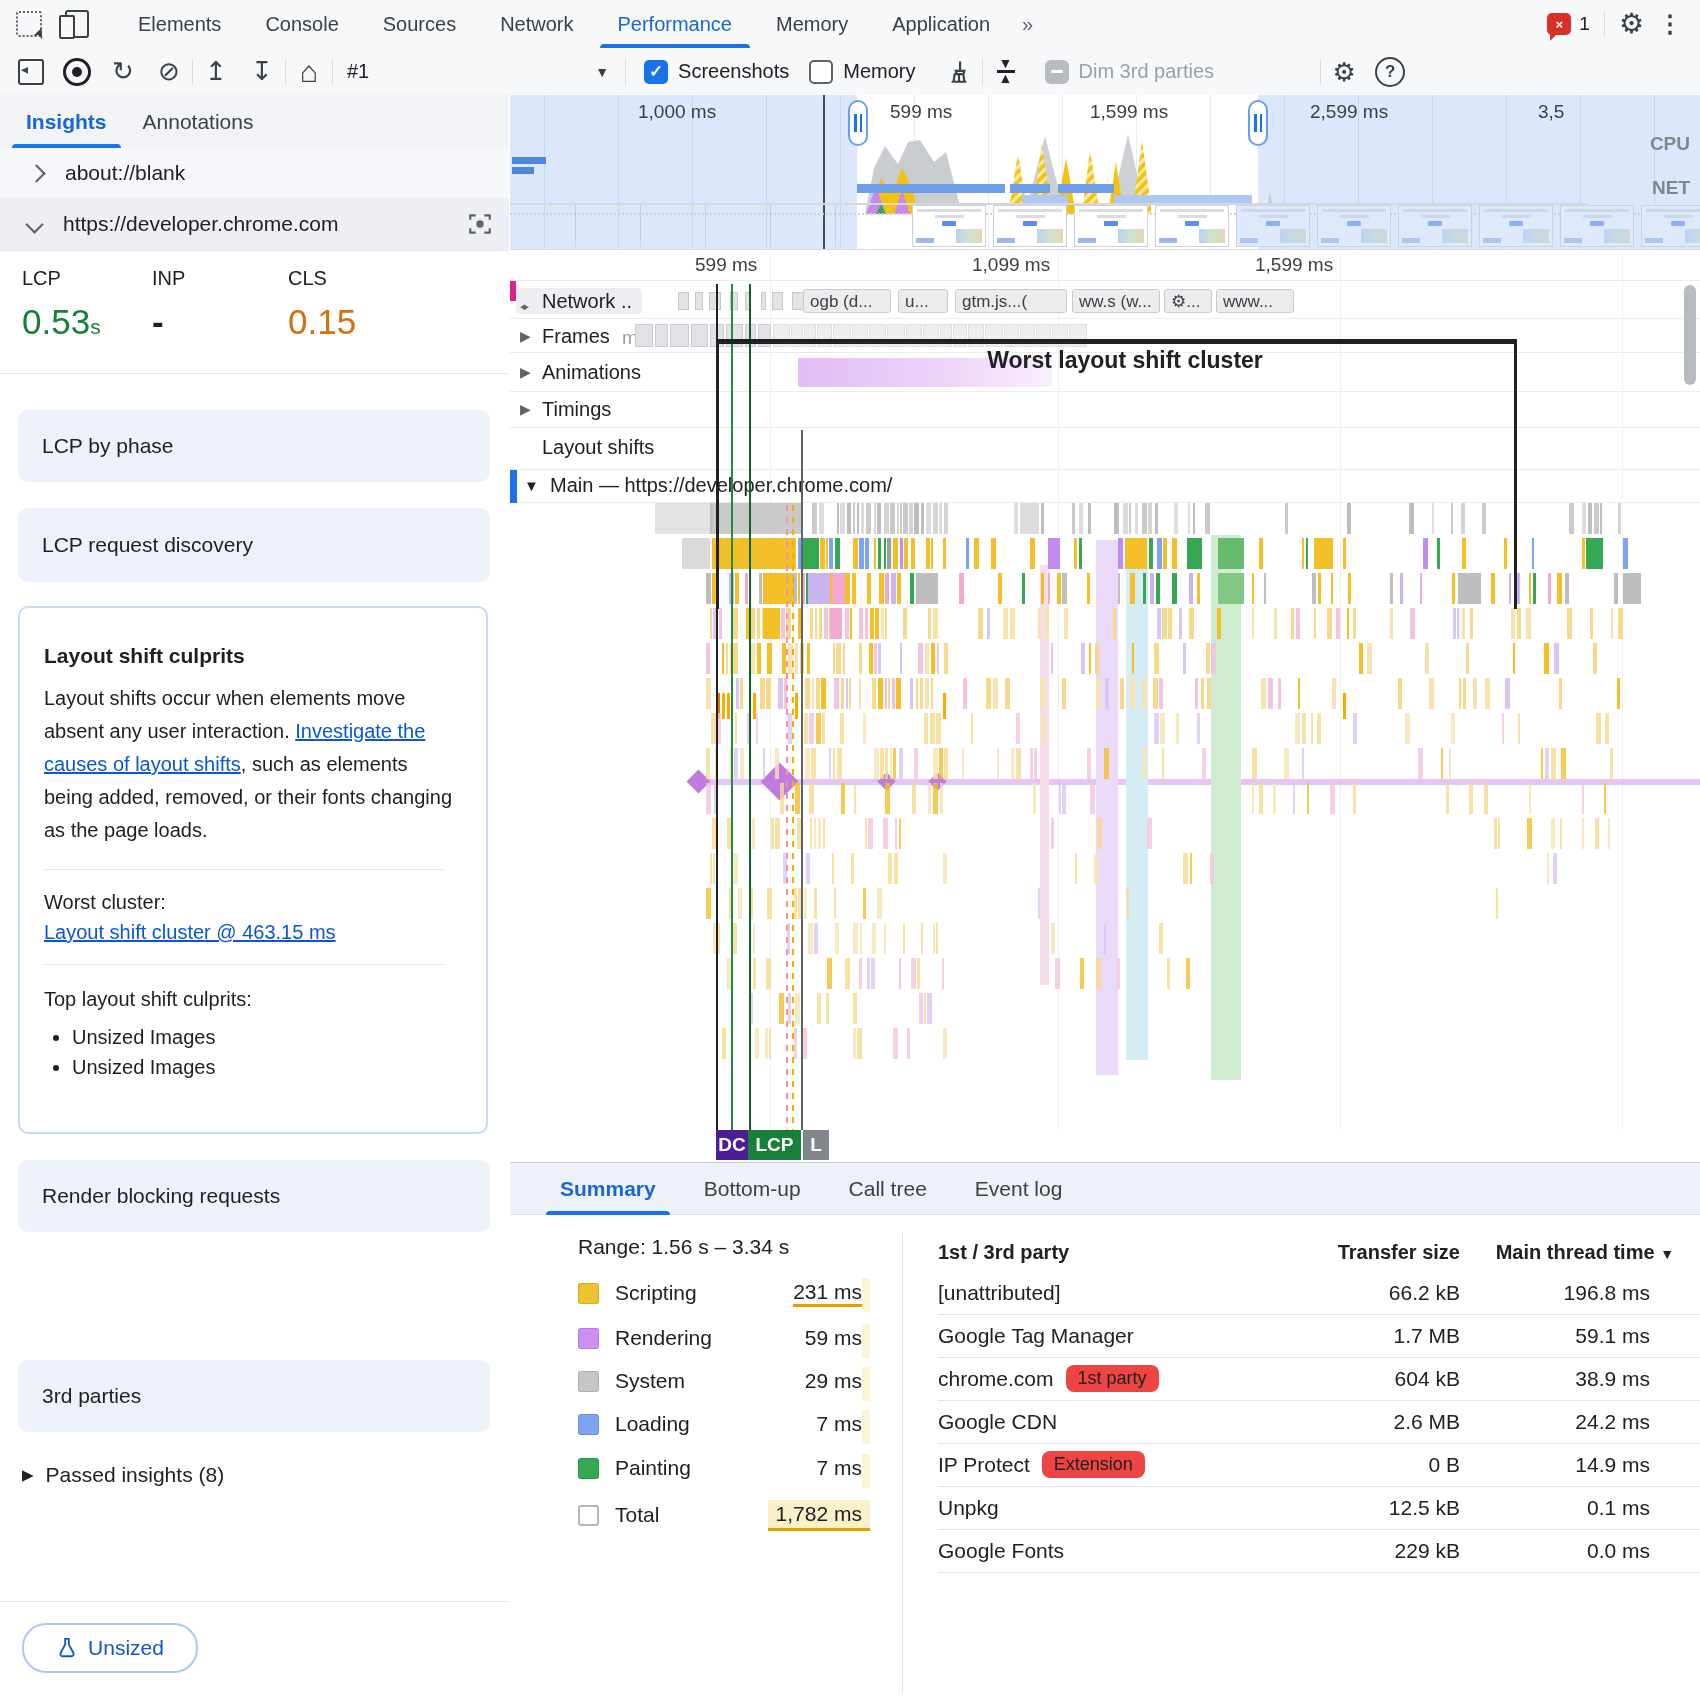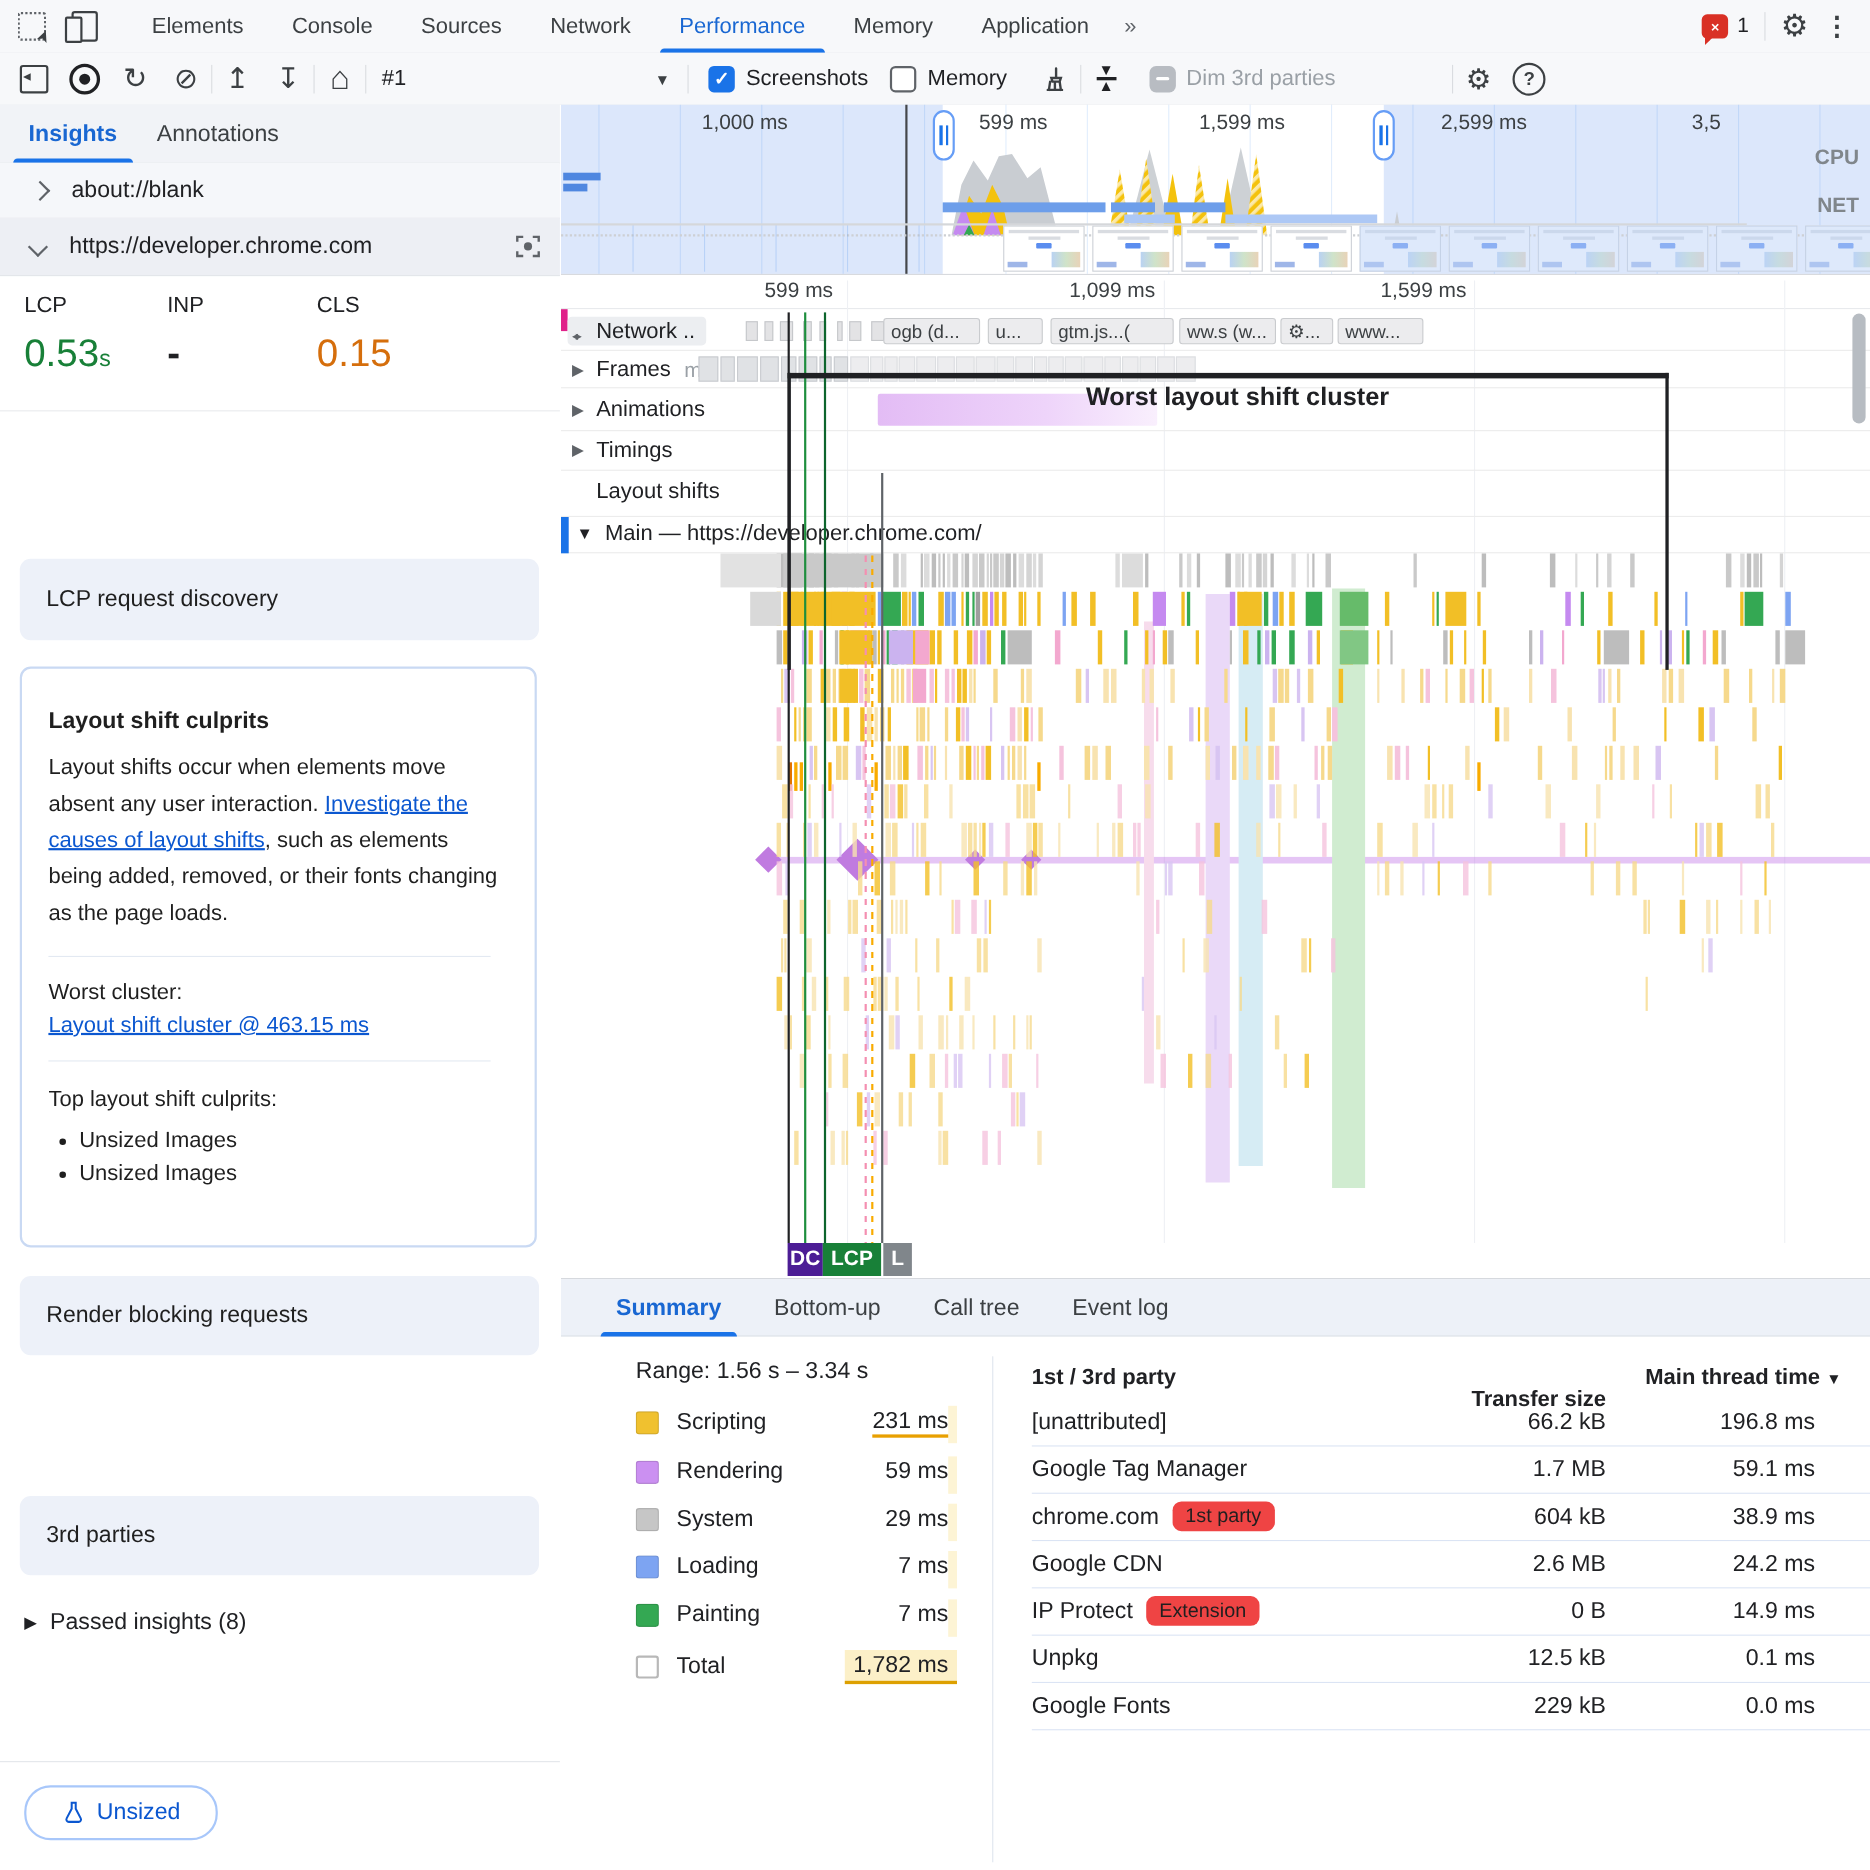--- a/index.html
+++ b/index.html
@@ -229,20 +229,23 @@
     <div class="abs" style="left:152px;top:172px;">
       <div class="metric-name">INP</div>
       <div class="metric-val" style="font-weight: bold; color: rgb(32, 33, 36);">-</div>
     </div>
     <div class="abs" style="left:288px;top:172px;">
       <div class="metric-name">CLS</div>
       <div class="metric-val" style="color: rgb(213, 110, 12);">0.15</div>
     </div>
     <div class="abs hr" style="left:0px;top:278px;width:509px;background:#e8eaed;"></div>
 
+    <div class="abs card" style="top:315px;height:72px;">
+        <span>LCP by phase</span>
+      </div>
     <div class="abs card" style="top:413px;height:74px;">
         <span>LCP request discovery</span>
       </div>
 
     <div class="abs culprits">
       <div class="culp-title" style="margin:36px 0 0 24px;">Layout shift culprits</div>
       <div class="culp-body" style="margin:14px 24px 0 24px;">
         <span>Layout shifts occur when elements move absent any user interaction. </span><a class="link" href="#">Investigate the causes of layout shifts</a><span>, such as elements being added, removed, or their fonts changing as the page loads.</span>
       </div>
       <div class="hr" style="margin:22px 0 0 24px;width:402px;"></div>
@@ -1175,21 +1178,21 @@
         <span class="lg-label">Painting</span>
         <span class="lg-val">7 ms</span>
       </div>
       <div class="lg-row" style="top:334px;">
         <span class="sw" style="border: 2px solid rgb(184, 184, 184); background: rgb(255, 255, 255);"></span>
         <span class="lg-label">Total</span>
         <span class="lg-val tot">1,782 ms</span>
       </div>
 
       <div class="tbl-hdr" style="left:428px;">1st / 3rd party</div>
-      <div class="tbl-hdr" style="right:240px;margin-top:20px;">Transfer size</div>
+      <div class="tbl-hdr" style="right:240px;">Transfer size</div>
       <div class="tbl-hdr" style="right:26px;"><span>Main thread time</span> <span style="font-size:14px;">▼</span></div>
       <div id="tablerows">
   <div class="trow" style="top: 108px;">
     <span class="tname">
               <span class="nm">[unattributed]</span>
             </span>
     <span class="tsize">66.2 kB</span>
     <span class="ttime">196.8 ms</span>
   </div>
 

